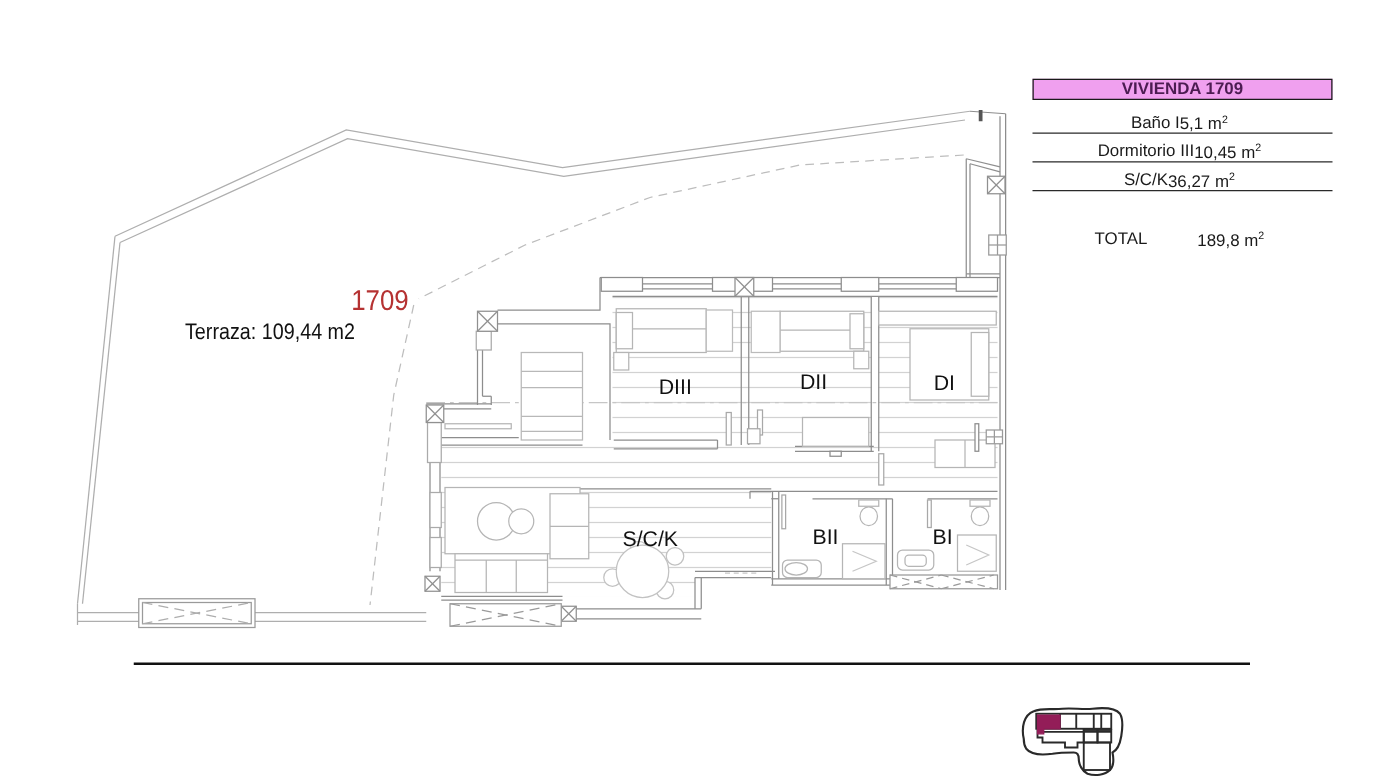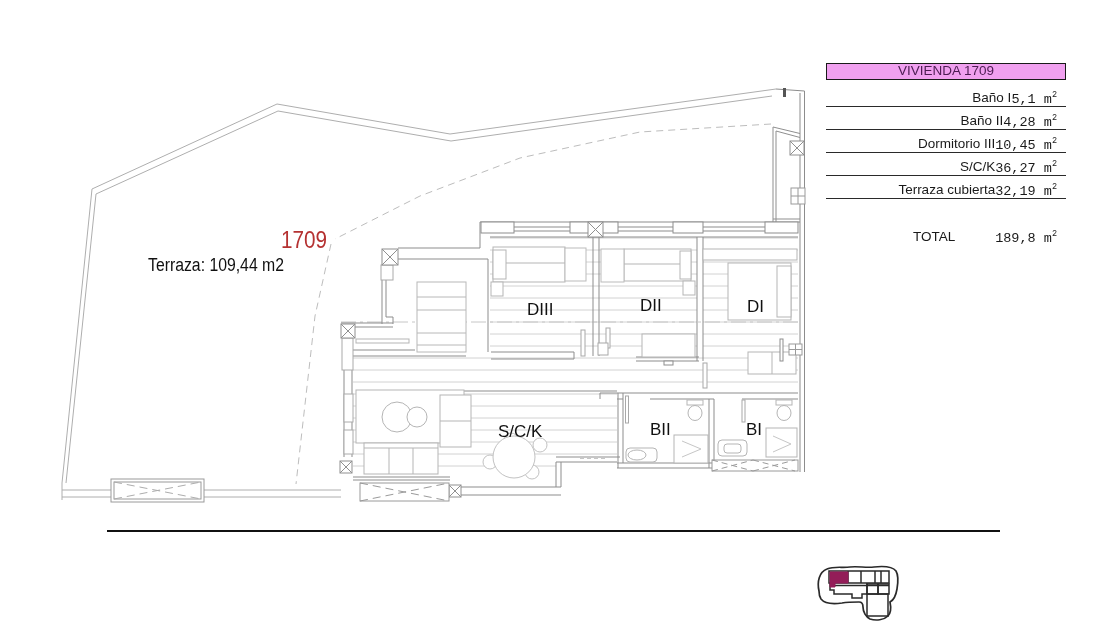--- a/index.html
+++ b/index.html
@@ -1,21 +1,21 @@
 <!DOCTYPE html>
 <html><head>
 <meta charset="utf-8">
 <style>
   html,body{margin:0;padding:0;background:#ffffff;width:1110px;height:626px;overflow:hidden;}
   body{font-family:"Liberation Sans", sans-serif;position:relative;}
   #plan{position:absolute;left:0;top:0;}
   #tbl{position:absolute;left:826px;top:63px;width:240px;font-size:13.5px;color:#1a1a1a;}
-  #tbl .hdr{border:1.5px solid #1a1a1a;background:#f0a0ef;color:#4c1c52;font-weight:normal;text-align:center;font-size:13.5px;line-height:12.5px;padding:1px 0;margin-bottom:4.5px;}
-  #tbl .row{display:flex;justify-content:flex-end;border-bottom:1.5px solid #2a2a2a;padding:6px 2px 0 4px;height:16px;}
-  #tbl .row .v{padding-right:7px;font-family:Liberation Mono, monospace;}
+  #tbl .hdr{border:1.5px solid #1a1a1a;background:#f0a0ef;color:#4c1c52;font-weight:bold;text-align:center;font-size:13.5px;line-height:12.5px;padding:1px 0;margin-bottom:4.5px;}
+  #tbl .row{display:flex;justify-content:center;border-bottom:1.5px solid #2a2a2a;padding:6px 2px 0 4px;height:16px;}
+  #tbl .row .v{padding-right:7px;}
   sup{font-size:8.5px;}
   #botline{position:absolute;left:107px;top:530px;width:893px;height:2px;background:#111;}
   #loc{position:absolute;left:810px;top:560px;}
 </style>
 </head>
 <body>
 
 <svg id="plan" width="1110" height="626" viewBox="0 0 1110 626">
   <defs>
     <pattern id="hatch" width="12" height="12" patternUnits="userSpaceOnUse">
@@ -360,41 +360,33 @@
 
 <div id="tbl">
 
   <div class="hdr">VIVIENDA 1709</div>
 
   <div class="row">
       <span>Baño I</span>
       <span class="v">5,1 m<sup>2</sup></span>
     </div>
 
-  <div class="row">
-      <span>Baño II</span>
-      <span class="v">4,28 m<sup>2</sup></span>
-    </div>
 
 
 
   <div class="row">
       <span>Dormitorio III</span>
       <span class="v">10,45 m<sup>2</sup></span>
     </div>
 
   <div class="row">
       <span>S/C/K</span>
       <span class="v">36,27 m<sup>2</sup></span>
     </div>
 
-  <div class="row">
-      <span>Terraza cubierta</span>
-      <span class="v">32,19 m<sup>2</sup></span>
-    </div>
 
 
 
   <div class="row" style="border-bottom:none;margin-top:24px;gap:40px;">
       <span>TOTAL</span>
       <span class="v">189,8 m<sup>2</sup></span>
     </div>
 </div>
 
 <div id="botline"></div>

